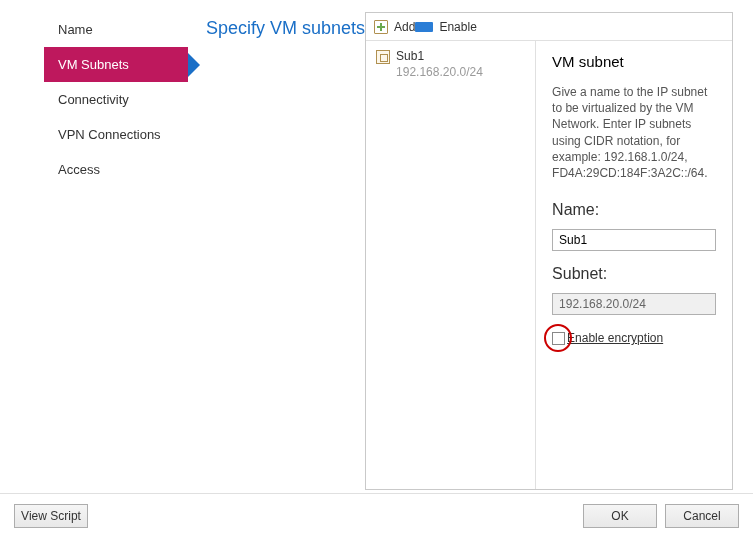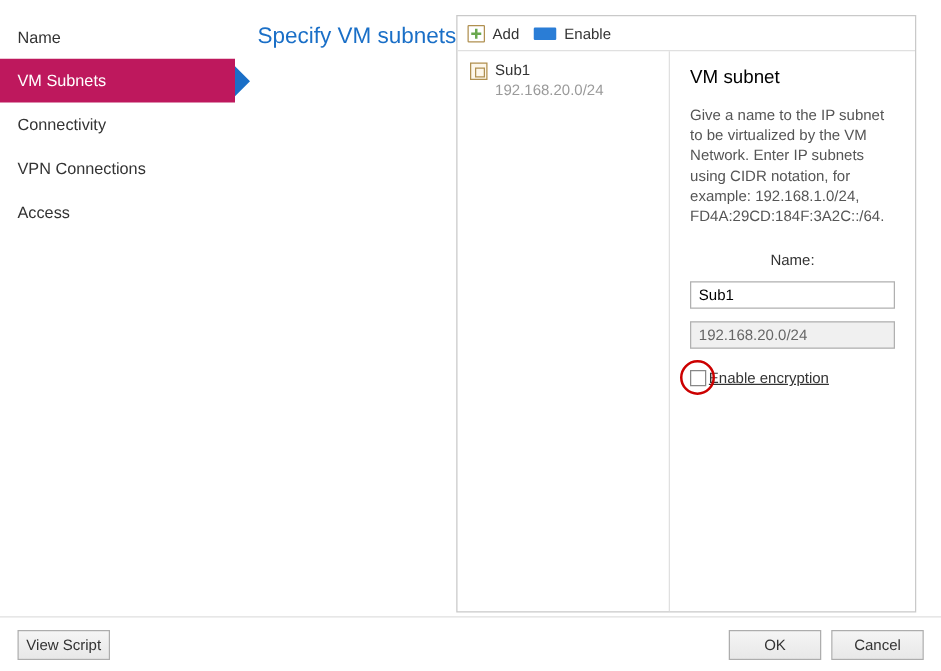--- a/index.html
+++ b/index.html
@@ -12,20 +12,21 @@
       height: 537px;
       overflow: hidden;
       position: relative;
     }
     .main-layout { display: flex; height: 490px; }
     .sidebar {
       width: 188px;
       background: #fff;
       padding-top: 12px;
       position: relative;
+      padding-left: 44px;
     }
     .sidebar-item {
       padding: 10px 14px;
       color: #333;
       cursor: pointer;
       font-size: 13px;
       position: relative;
     }
     .sidebar-item.active {
       background: #be185d;
@@ -57,21 +58,20 @@
     }
     .panel {
       border: 1px solid #c9c9c9;
       flex: 1;
       display: flex;
       flex-direction: column;
       min-height: 0;
     }
     .toolbar {
       display: flex;
-      gap: 12px;
       padding: 4px 8px;
       border-bottom: 1px solid #e0e0e0;
       height: 28px;
     }
     .toolbar-btn {
       display: inline-flex;
       align-items: center;
       gap: 6px;
       cursor: pointer;
       font-size: 12px;
@@ -135,21 +135,21 @@
       font-size: 15px;
       font-weight: 400;
       margin-bottom: 4px;
     }
     .desc-text {
       color: #555;
       font-size: 12px;
       line-height: 1.35;
       margin-bottom: 6px;
     }
-    .field-label { font-size:12px; color:#333; margin-top:4px;text-align:center; }
+    .field-label { font-size:16px; color:#333; margin-top:4px; }
     .text-input {
       width: 100%;
       border: 1px solid #b0b0b0;
       padding: 3px 6px;
       font-size: 12px;
       font-family: inherit;
       height: 22px;
     }
     .text-input[readonly] {
       background: #f0f0f0;
@@ -243,20 +243,21 @@
           </div>
         </div>
 
         <div class="detail-pane">
           <div class="section-title">VM subnet</div>
           <div class="desc-text">Give a name to the IP subnet to be virtualized by the VM Network. Enter IP subnets using CIDR notation, for example: 192.168.1.0/24, FD4A:29CD:184F:3A2C::/64.</div>
 
           <div class="field-label">Name:</div>
           <input class="text-input" type="text" value="Sub1" style="">
 
+          <div class="field-label">Subnet:</div>
           <input class="text-input" type="text" readonly="" value="192.168.20.0/24" style="">
 
           <label class="checkbox-row">
             <span class="highlight-circle"></span>
             <input type="checkbox" class="checkbox-box" style="">
             <span class="checkbox-label">Enable encryption</span>
           </label>
         </div>
       </div>
     </div>

